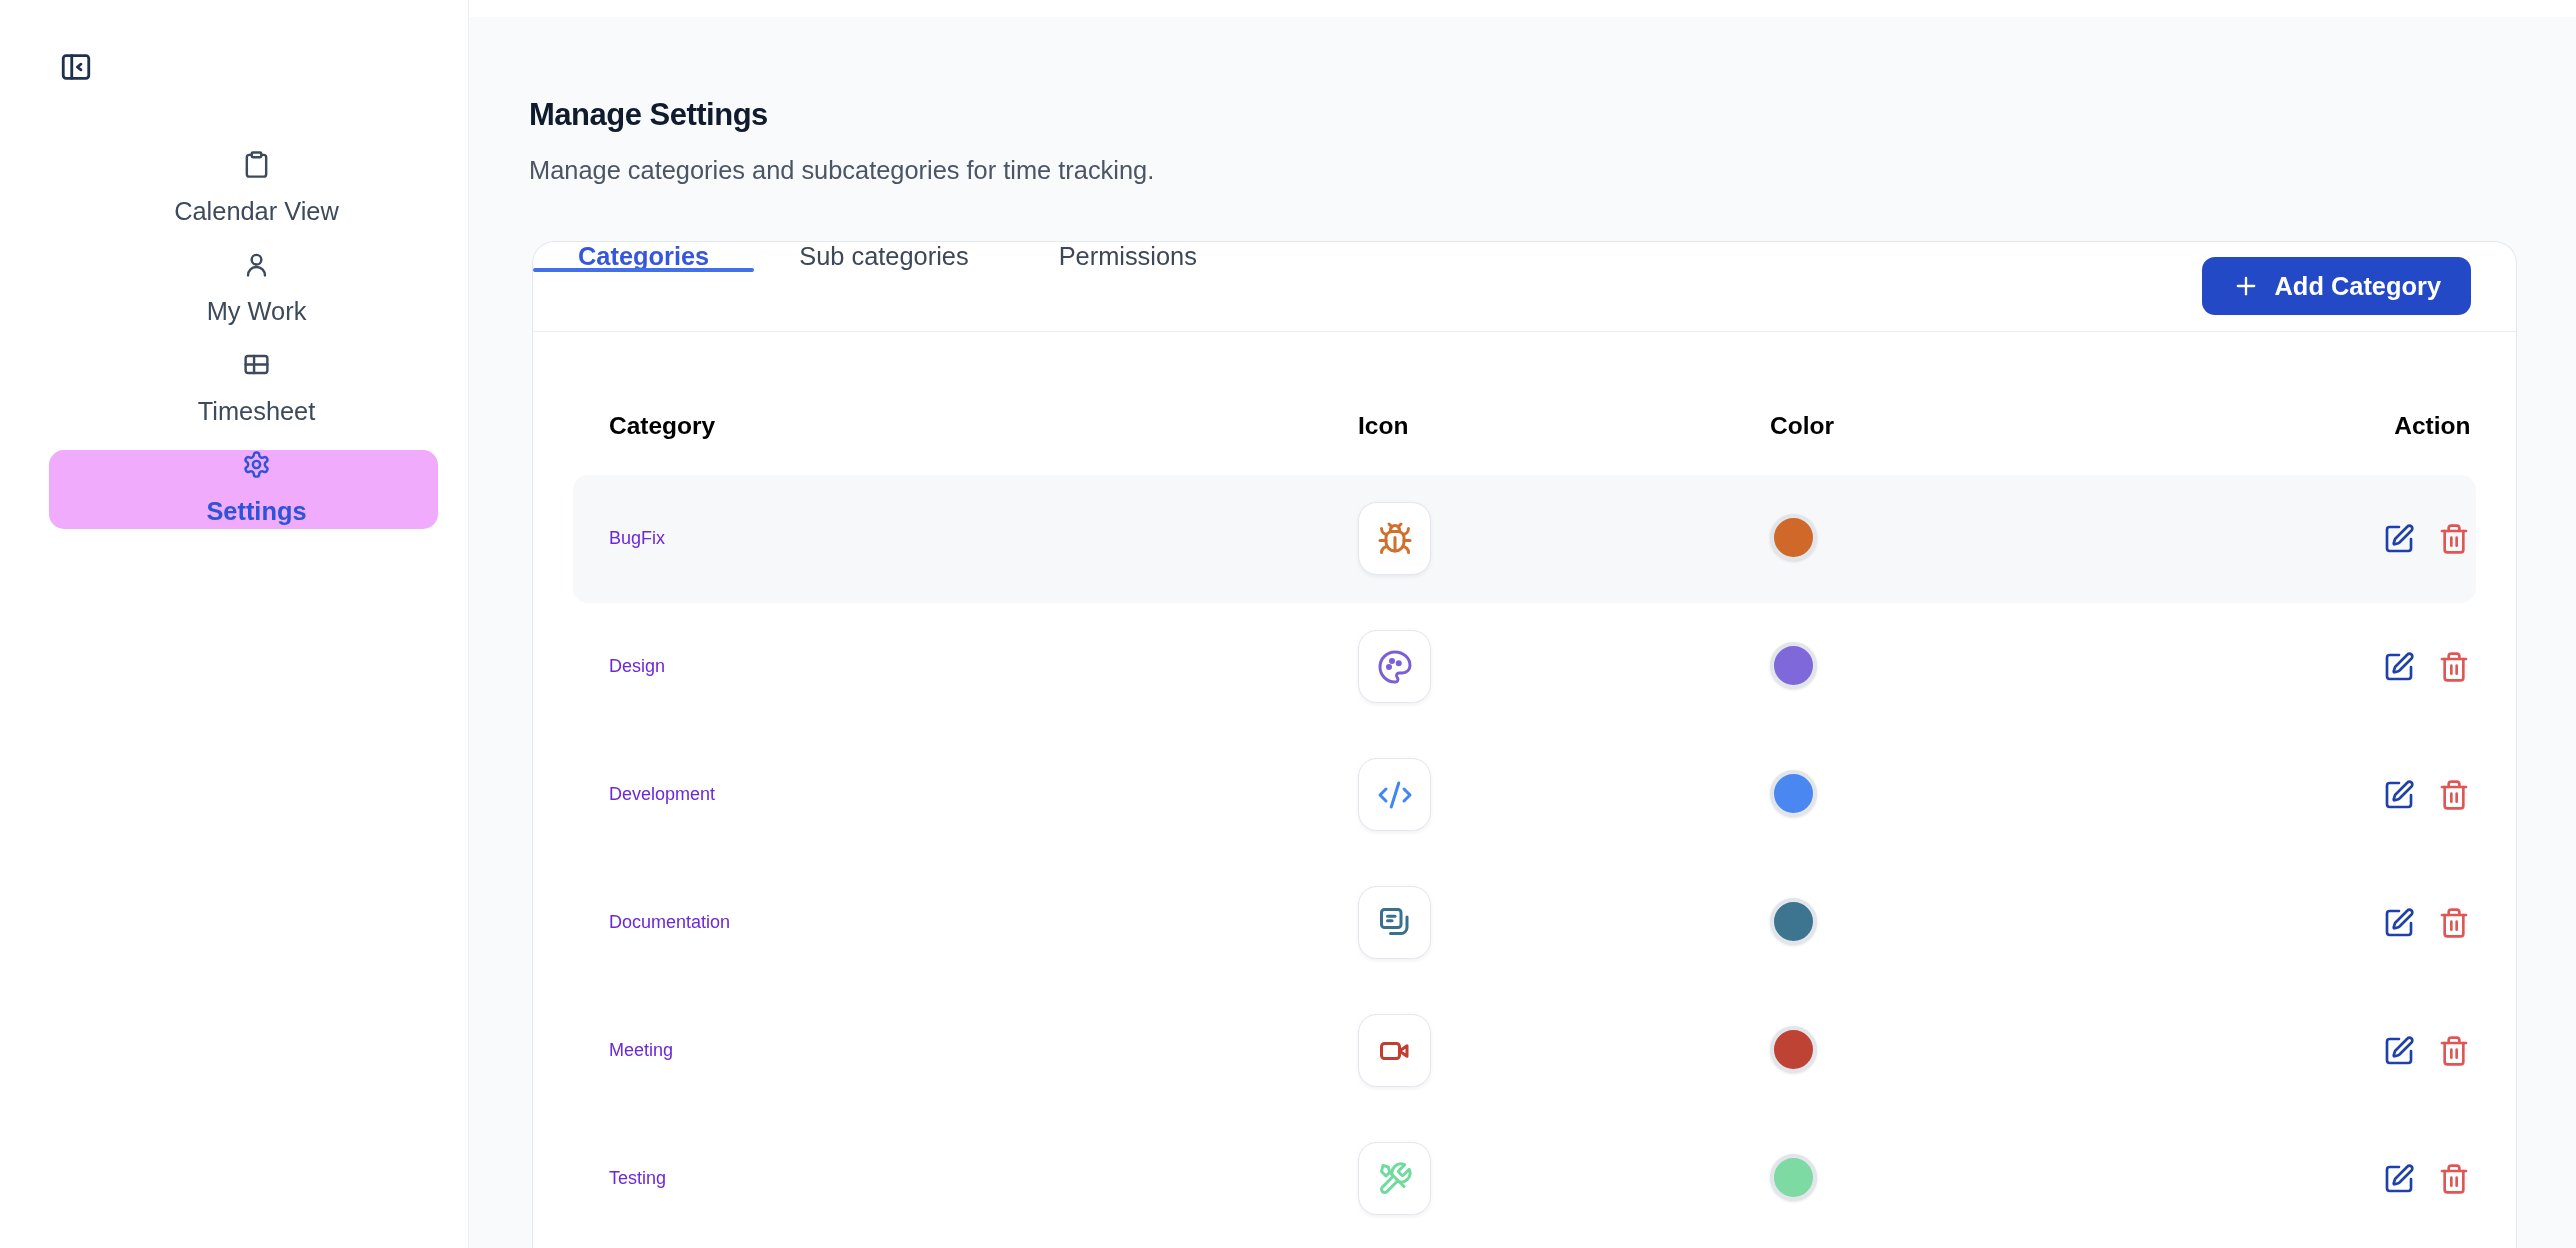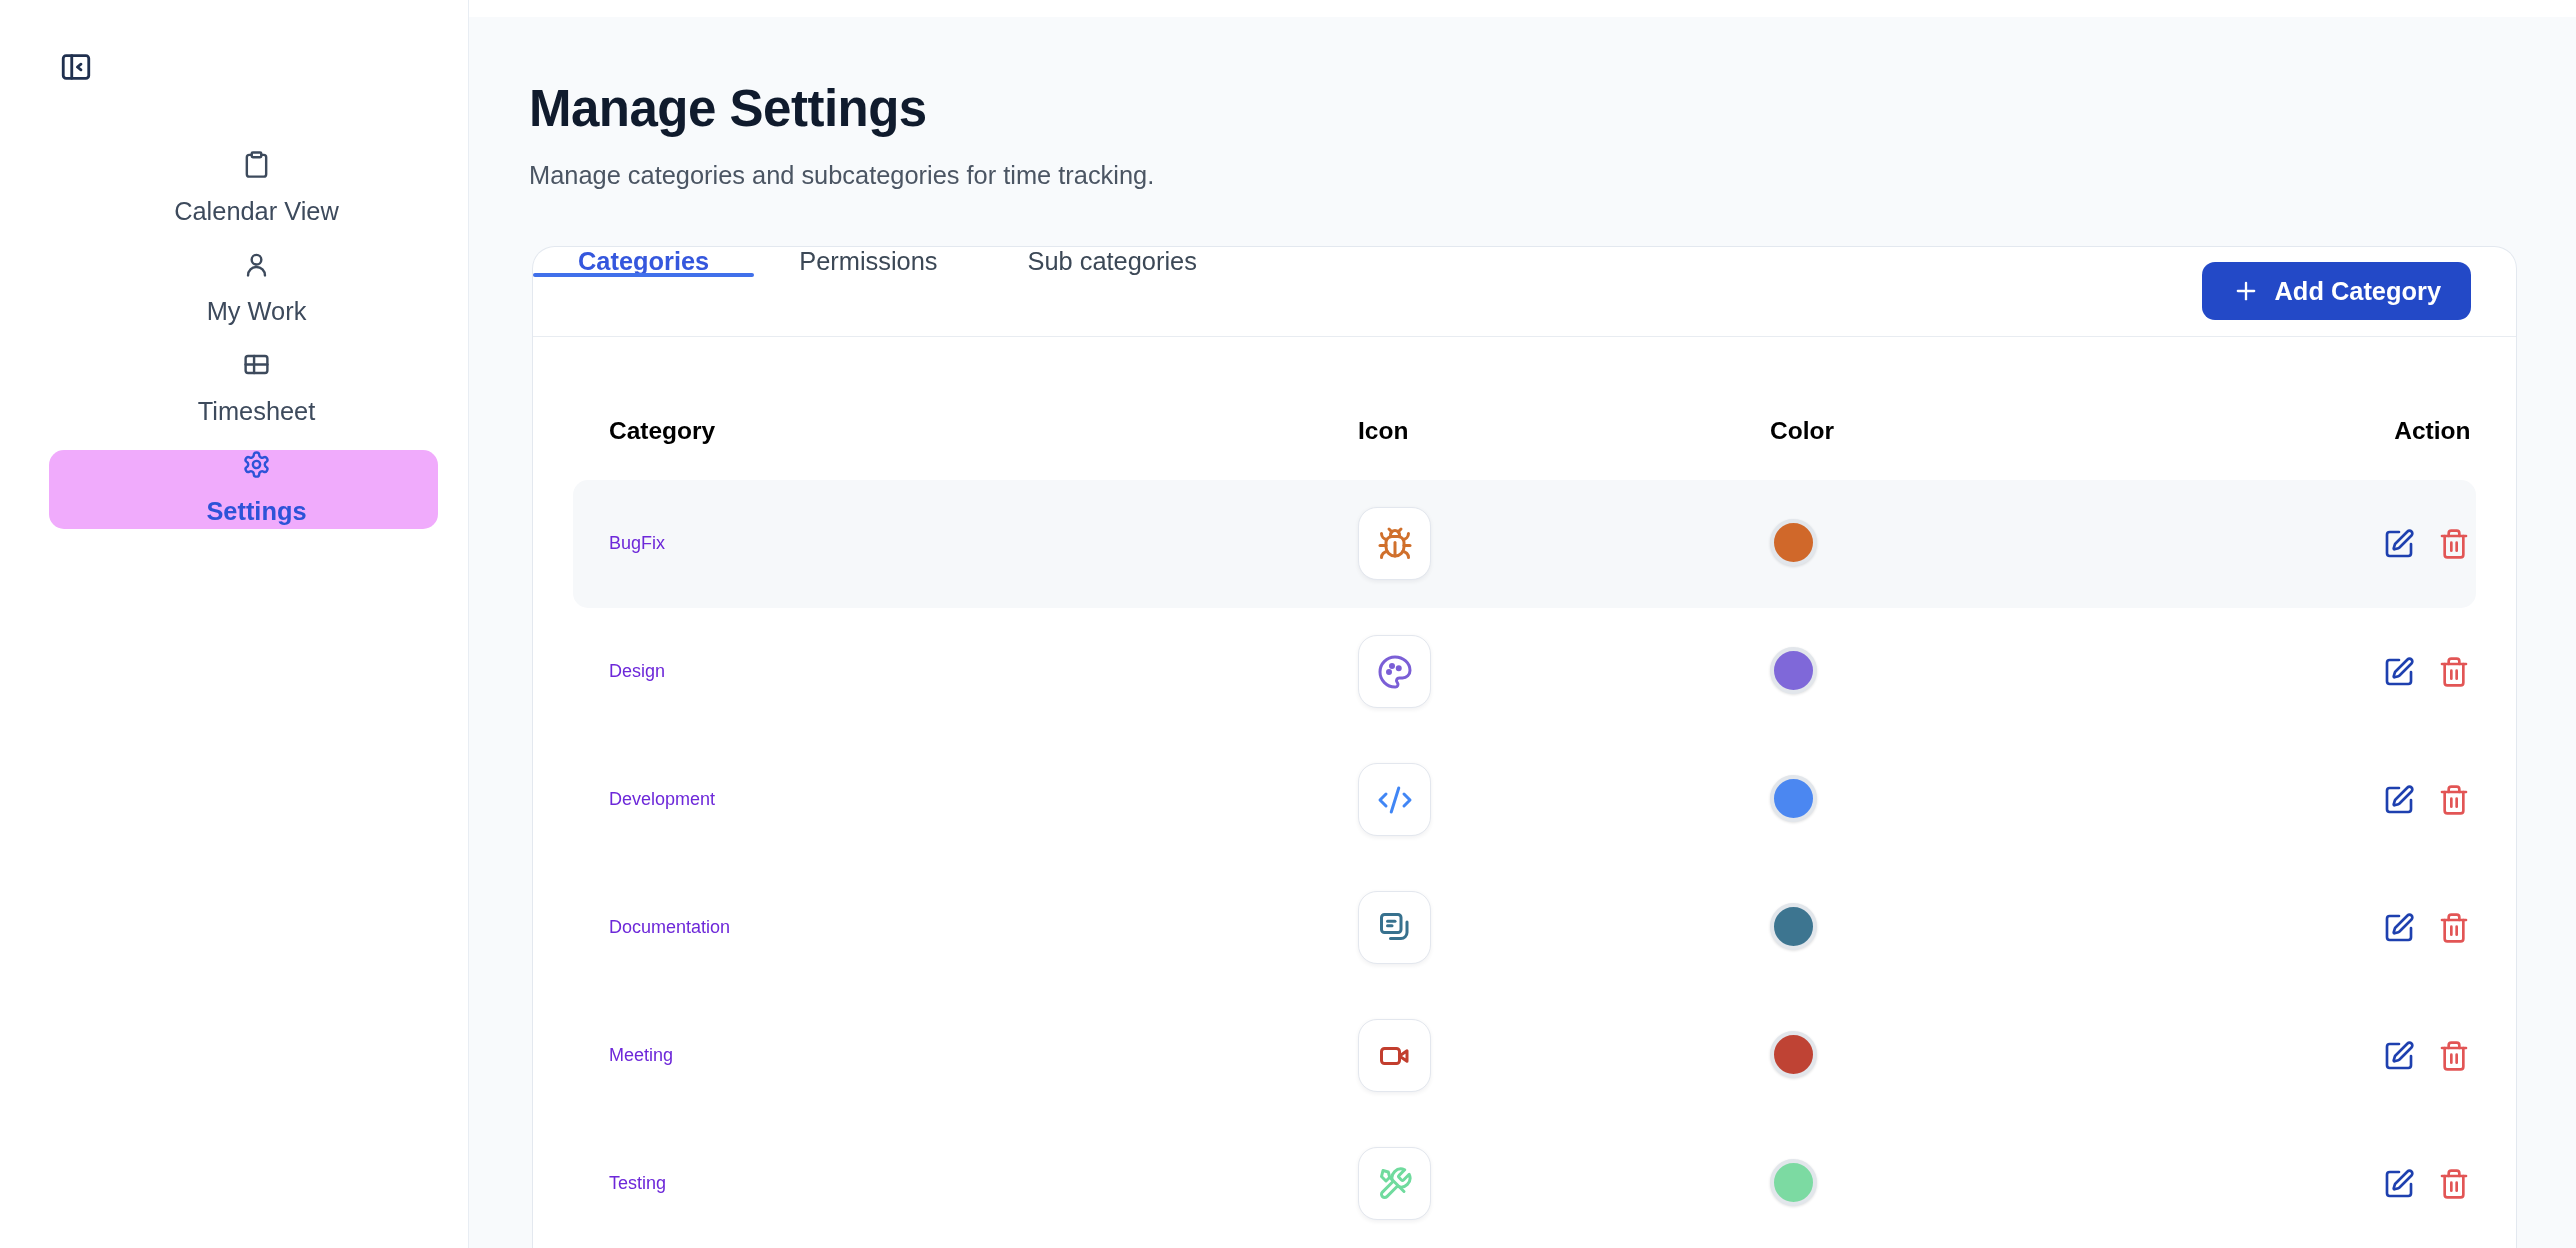--- a/index.html
+++ b/index.html
@@ -15,21 +15,21 @@
   .nav { position:absolute; left:0; top:150px; width:100%; }
   .nav-item { display:flex; align-items:center; gap:18px; height:79px;
     margin:0 30px 21px 49px; padding-left:26px; border-radius:15px;
     color:#3d4a5c; font-size:25.4px; font-weight:500; cursor:pointer;flex-direction:column; }
   .nav-item svg { width:29px; height:29px; flex:none; }
   .nav-item.active { background:#f0abfc; color:#2d53d8; font-weight:700; }
 
   
   .main { position:absolute; left:469px; top:0; right:0; bottom:0; background:#ffffff; }
   .surface { position:absolute; left:0; top:17px; right:0; bottom:0; background:#f8fafc; }
-  .page-title { margin:62px 0 0 60px; font-size:51px; font-weight:700;
+  .page-title { margin:80px 0 0 60px; font-size:31px; font-weight:700;
     color:#101b2d; letter-spacing:-0.5px; }
   .page-subtitle { margin:22.6px 0 0 60px; font-size:25.4px; color:#4b5563; }
 
   
   .card { margin:56px 59px 0 63px; width:1985px; height:1036px;
     background:#ffffff; border:1.9px solid #e3e8ef; border-radius:22.6px 22.6px 0 0; border-bottom:none; }
   .card-header { position:relative; height:90px; border-bottom:1.9px solid #e8ecf1;
     display:flex; align-items:flex-start; }
   .tab { position:relative; display:flex; align-items:center; padding:0 45px;
     font-size:25.4px; font-weight:500; color:#3c4856; cursor:pointer; }
@@ -120,22 +120,22 @@
 </aside>
 
 <main class="main">
   <div class="surface">
     <h1 class="page-title">Manage Settings</h1>
     <p class="page-subtitle">Manage categories and subcategories for time tracking.</p>
 
     <section class="card">
       <div class="card-header">
         <div class="tab active">Categories</div>
+        <div class="tab">Sub categories</div>
         <div class="tab">Permissions</div>
-        <div class="tab">Sub categories</div>
         <button class="add-btn">
           <svg viewBox="0 0 24 24" fill="none" stroke="currentColor" stroke-width="2" stroke-linecap="round" stroke-linejoin="round">
               <path d="M5 12h14"></path>
               <path d="M12 5v14"></path>
             </svg>
           <span>Add Category</span>
         </button>
       </div>
 
       <div class="table">

